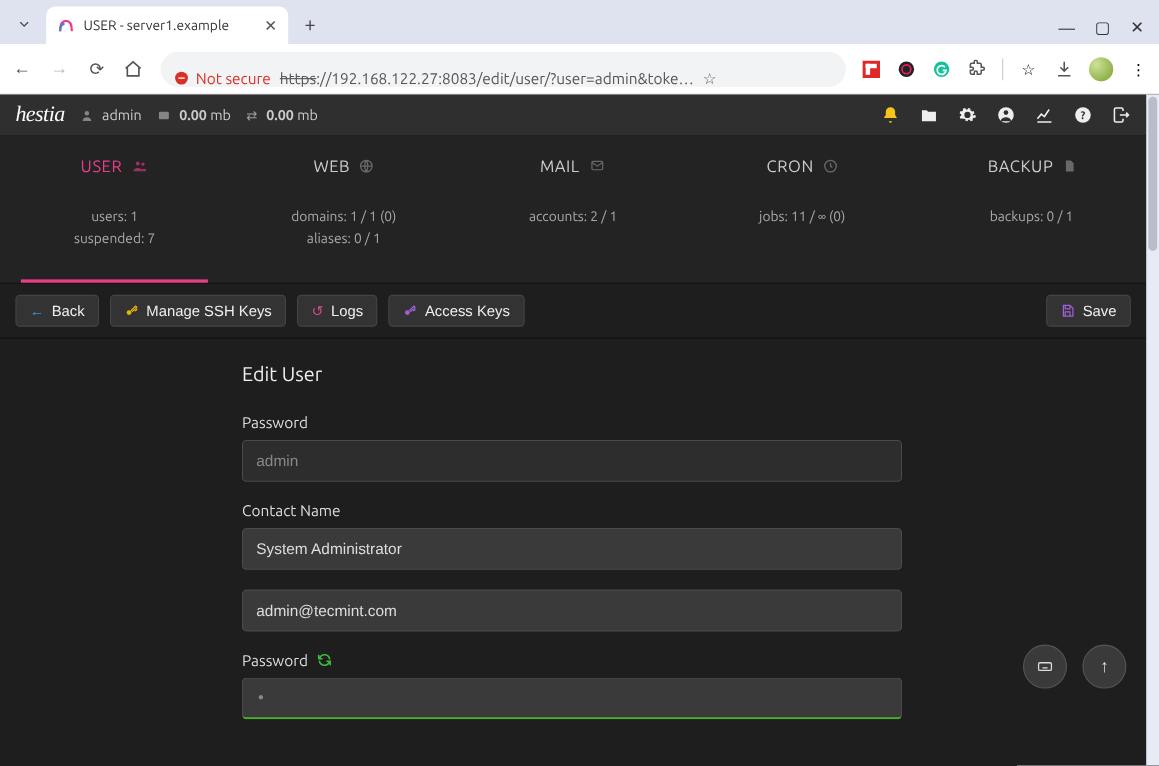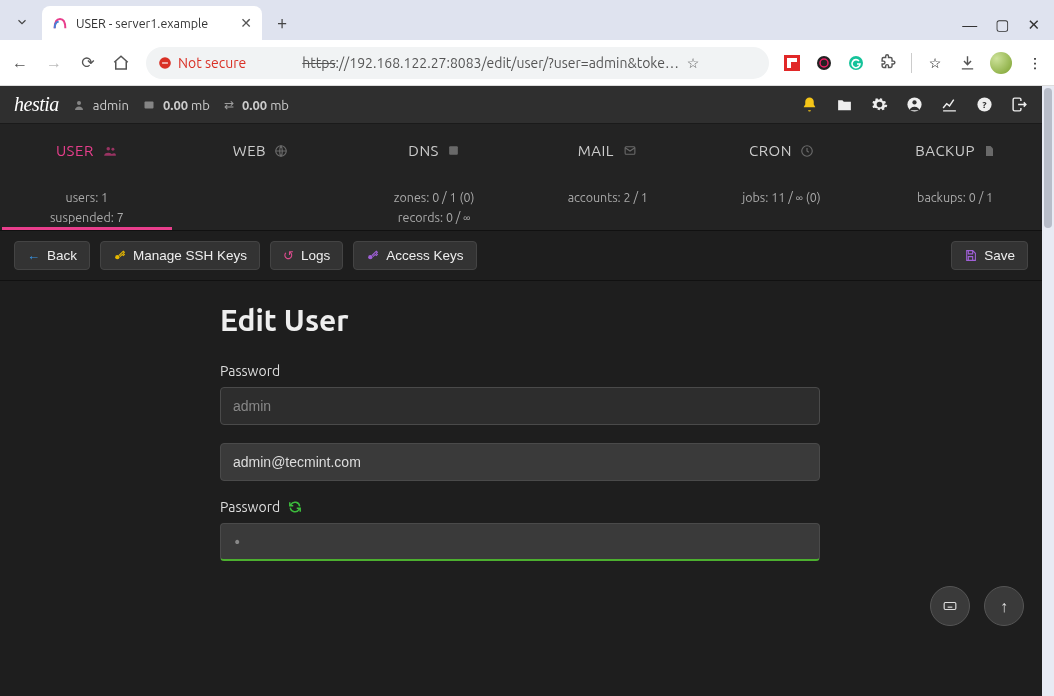--- a/index.html
+++ b/index.html
@@ -50,28 +50,28 @@
     border-bottom: 1px solid #ddd;
   }
   .toolbar .navbtn { width:20px; text-align:center; color:#555; font-size:16px; }
   .toolbar .navbtn.fwd { color:#bbb; }
   .urlbar {
     flex: 1;
     height: 32px;
     background: #f1f3f4;
     border-radius: 16px;
     display: flex;
-    align-items: center;
+    align-items: flex-end;
     padding: 0 12px;
     gap: 8px;
     font-size: 14px;
   }
   .urlbar .insecure { color:#d93025; display:flex; align-items:center; gap:6px; }
   .urlbar .url { color:#555; white-space:nowrap; overflow:hidden; text-overflow:ellipsis; }
-  .urlbar .url .strike { text-decoration: line-through; margin-left: 48px; }
+  .urlbar .url .strike { text-decoration: line-through; }
   .urlbar .star { color:#555; }
   .ext-icons { display:flex; gap:14px; align-items:center; }
   .ext-icon { width:18px; height:18px; display:flex; align-items:center; justify-content:center; }
   .avatar-img { width:22px; height:22px; border-radius:50%; background: radial-gradient(circle at 30% 30%, #cde29a, #7aa02c); }
   .vsep { width:1px; height:20px; background:#ccc; }
 
   
   .app {
     position: relative;
     height: calc(696px - 40px - 46px);
@@ -107,21 +107,21 @@
 
   .navtabs {
     background:#232323;
     display:flex;
     justify-content:space-around;
     padding: 12px 0 0;
     border-bottom:1px solid #111;
   }
   .navtab {
     text-align:center;
-    padding: 6px 10px 0;
+    padding: 6px 10px 27px;
     width: 170px;
   }
   .navtab .label { font-size:15px; letter-spacing:0.5px; color:#ccc; display:inline-flex; align-items:center; gap:8px; }
   .navtab.active .label { color:#e83e8c; }
   .navtab .stats { margin-top:28px; font-size:12.5px; color:#aaa; line-height:1.6; }
   .navtab.active { border-bottom: 3px solid #e83e8c; }
   .navtab .ico { opacity:0.6; }
 
   .actionbar {
     background:#1e1e1e;
@@ -150,21 +150,21 @@
   .btn .bi.akey { color:#a060d8; }
   .btn.save .bi { color:#3898ec; }
   .actionbar .spacer { flex:1; }
 
   .content {
     padding: 22px 0 0 0;
     overflow-y:auto;
     height: calc(100% - 38px - 88px - 54px);
   }
   .formwrap { width: 600px; margin-left: 220px; }
-  .pagetitle { font-size:30px; font-weight:700; color:#eee; margin-bottom: 26px; }
+  .pagetitle { font-size:18px; font-weight:400; color:#eee; margin-bottom: 26px; }
   .field { margin-bottom: 18px; }
   .flabel { font-size:14px; color:#ddd; margin-bottom: 8px; display:flex; align-items:center; gap:8px; }
   .flabel .refresh { color:#3cbb3c; font-size:13px; }
   .finput {
     width:100%;
     height:38px;
     background:#3a3a3a;
     border:1px solid #4a4a4a;
     border-radius:4px;
     color:#ddd;
@@ -356,33 +356,23 @@
     <div class="navtab">
       <span class="label">
             <span>WEB</span>
             <span class="ico">
               <svg width="14" height="14" viewBox="0 0 24 24" fill="none" stroke="#999" stroke-width="2">
                 <circle cx="12" cy="12" r="9"></circle>
                 <path d="M3 12h18M12 3c3 3 3 15 0 18M12 3c-3 3-3 15 0 18"></path>
               </svg>
             </span>
           </span>
-    </div>
-    <div class="navtab">
-      <span class="label">
-            <span>DNS</span>
-            <span class="ico">
-              <svg width="13" height="13" viewBox="0 0 24 24" fill="#999">
-                <rect x="4" y="4" width="16" height="16" rx="2"></rect>
-              </svg>
-            </span>
-          </span>
       <div class="stats">
-            <div>zones: 0 / 1 (0)</div>
-            <div>records: 0 / ∞</div>
+            <div>domains: 1 / 1 (0)</div>
+            <div>aliases: 0 / 1</div>
           </div>
     </div>
     <div class="navtab">
       <span class="label">
             <span>MAIL</span>
             <span class="ico">
               <svg width="16" height="13" viewBox="0 0 24 24" fill="none" stroke="#999" stroke-width="2">
                 <rect x="3" y="5" width="18" height="14" rx="2"></rect>
                 <path d="M3 7l9 6 9-6"></path>
               </svg>
@@ -463,20 +453,24 @@
 
   <div class="content">
     <div class="formwrap">
       <h1 class="pagetitle">Edit User</h1>
 
       <div class="field">
         <div class="flabel">Password</div>
         <input class="finput readonly" readonly="" value="admin" style="">
       </div>
 
+      <div class="field">
+        <div class="flabel">Contact Name</div>
+        <input class="finput" value="System Administrator" style="">
+      </div>
 
       <div class="field">
         <input class="finput" value="admin@tecmint.com" style="">
       </div>
 
       <div class="field">
         <div class="flabel">
           <span>Password</span>
           <span class="refresh">
             <svg width="14" height="14" viewBox="0 0 24 24" fill="none" stroke="#3cbb3c" stroke-width="2.5">

